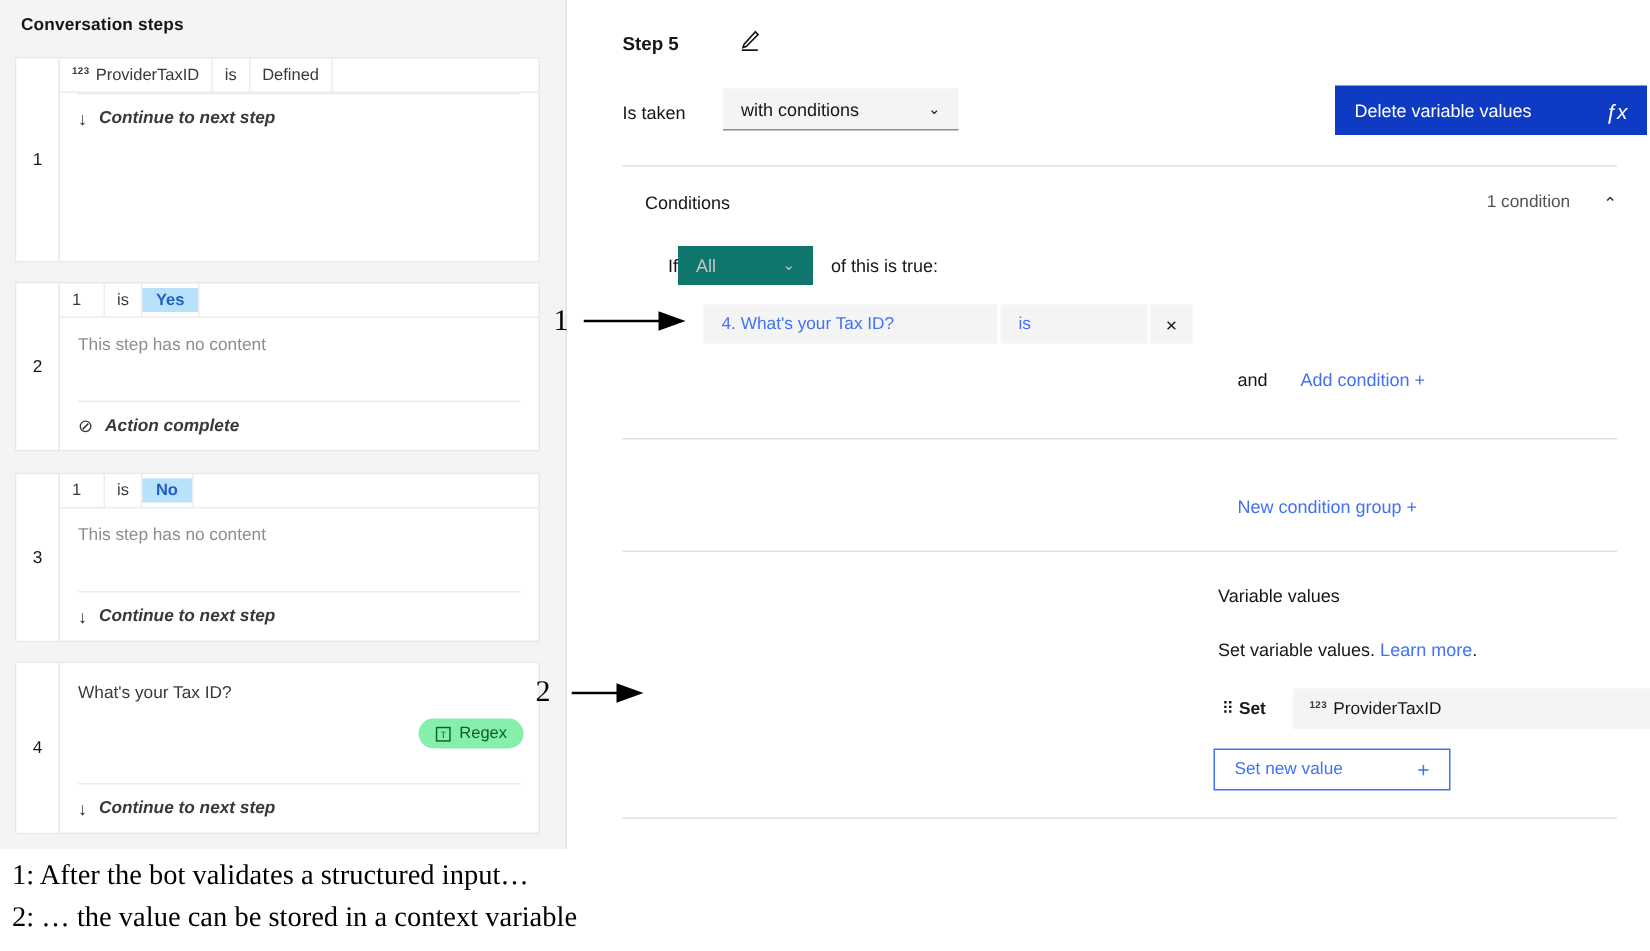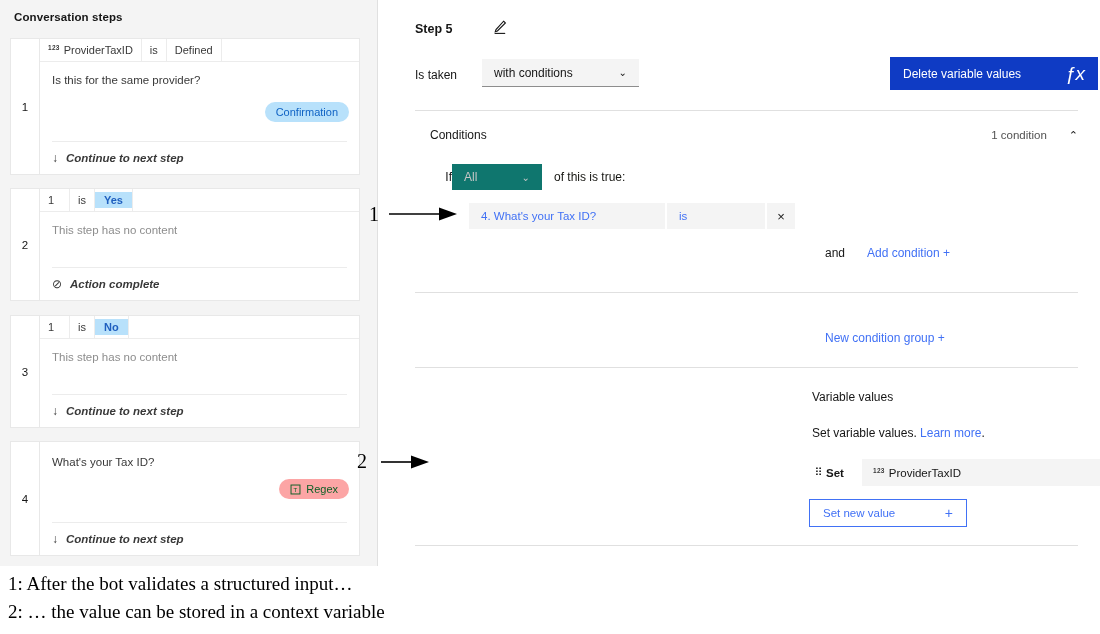--- a/index.html
+++ b/index.html
@@ -111,21 +111,21 @@
   .step-q.muted { color: #8d8d8d; }
   .pill {
     position: absolute;
     right: 10px;
     border-radius: 14px;
     font-size: 11px;
     padding: 4px 11px;
     white-space: nowrap;
   }
   .pill.blue { background: #b8e1fb; color: #0f62c4; }
-  .pill.green { background: #fca5a5; color: #0e6027; display:flex; align-items:center; gap:5px; }
+  .pill.green { background: #86efac; color: #0e6027; display:flex; align-items:center; gap:5px; }
   .regex-glyph {
     width: 11px; height: 11px;
     display: inline-block;
     position: relative;
   }
   .step-foot {
     border-top: 1px solid #ececec;
     margin: 0 12px;
     height: 32px;
     display: flex;
@@ -187,21 +187,21 @@
     width: 208px; height: 33px;
     background: #0f3bc4;
     color: #ffffff;
     font-size: 12px;
     display: flex;
     align-items: center;
     padding: 0 13px;
     box-sizing: border-box;
     cursor: pointer;
   }
-  #delete-btn .fx { margin-left: auto; font-style: italic; font-size: 19px; }
+  #delete-btn .fx { margin-left: auto; font-style: italic; font-size: 14px; }
 
   .divider {
     position: absolute;
     left: 36px;
     width: 663px;
     height: 1px;
     background: #e0e0e0;
   }
 
   #conditions-header {
@@ -376,26 +376,20 @@
     <div class="step-num-col">1</div>
     <div class="step-body">
       <div class="cond-bar">
         <div class="cond-cell">
           <span class="num-icon">123</span>
           <span>ProviderTaxID</span>
         </div>
         <div class="cond-cell">is</div>
         <div class="cond-cell">Defined</div>
         <div class="cond-cell tail"></div>
-      </div>
-      <div class="step-content">
-        <div class="step-q">Is this for the same provider?</div>
-        <div class="pill blue" style="top:40px;">
-          <span>Confirmation</span>
-        </div>
       </div>
       <div class="step-foot">
         <span class="foot-icon">↓</span>
         <span>Continue to next step</span>
       </div>
     </div>
   </div>
 
   <div class="step-card" style="top:188px; height:113px;">
     <div class="step-num-col">2</div>

